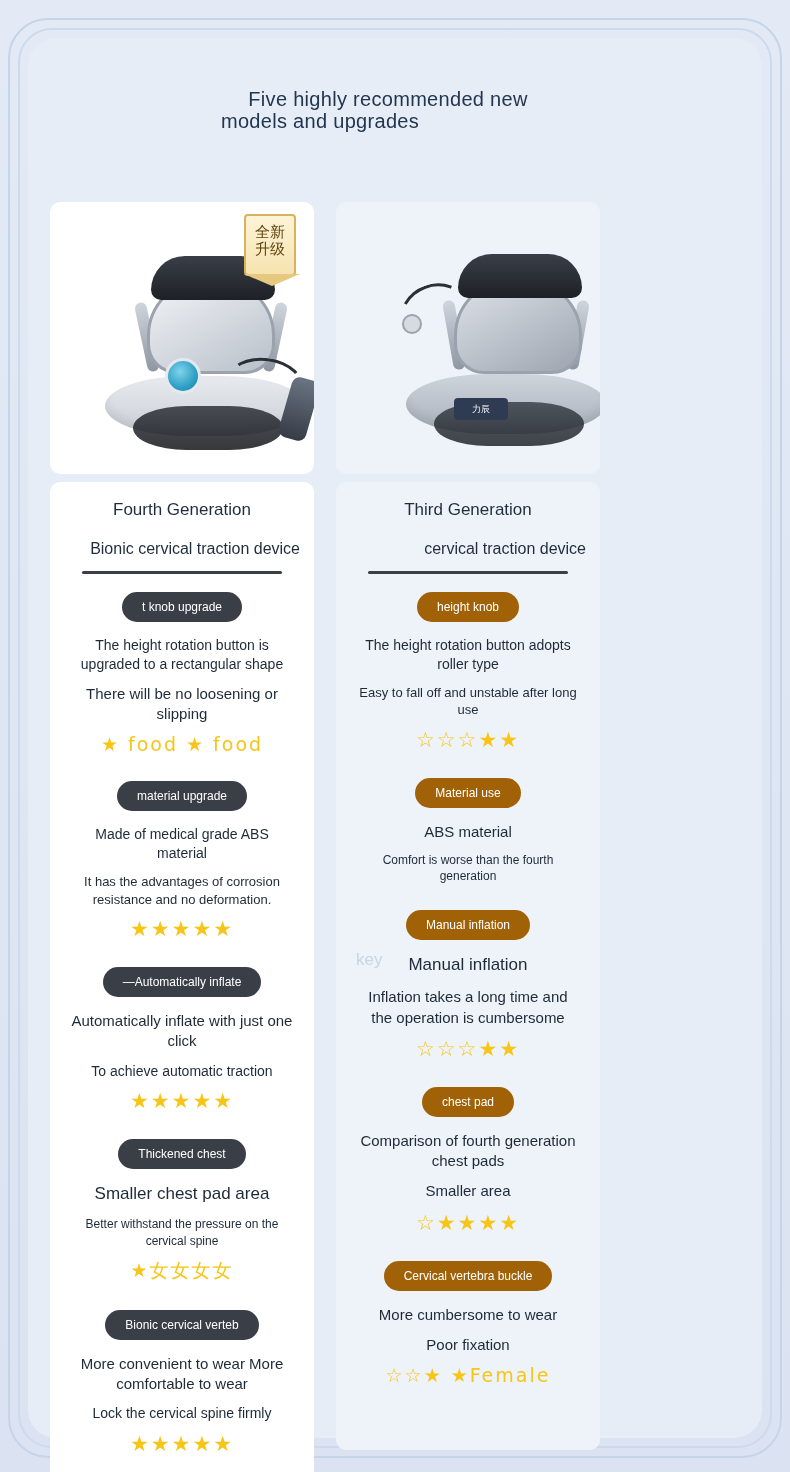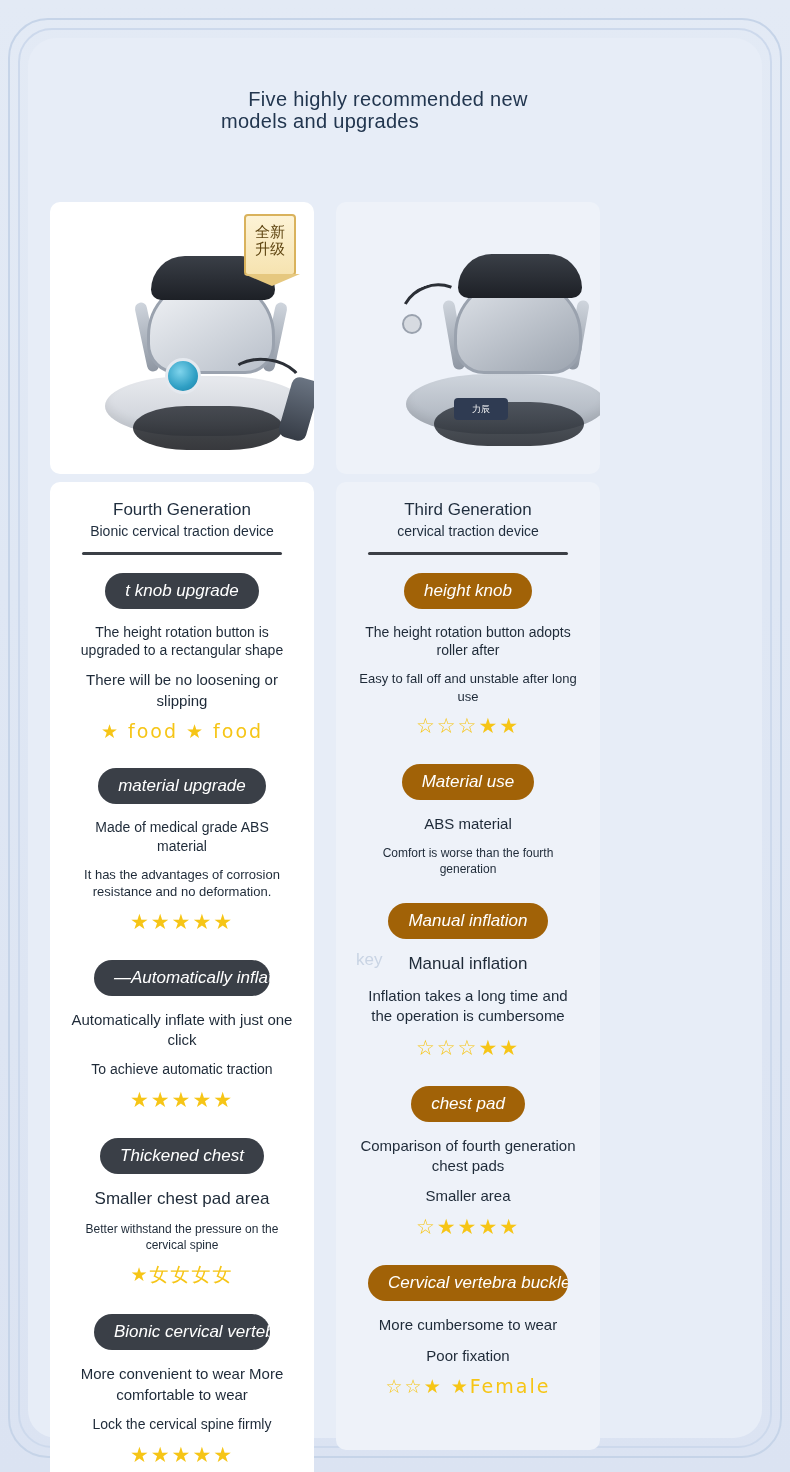--- a/index.html
+++ b/index.html
@@ -147,39 +147,38 @@
     min-height: 968px;
   }
   .card.right { background: #eef2f9; }
 
   .gen-title {
     text-align: center;
     color: #1f2d3d;
     line-height: 1.18;
   }
   .gen-title .g1 { font-size: 17px; display:block;}
-  .gen-title .g2 { font-size: 14px; display:block; margin-top:3px;}
+  .gen-title .g2 { font-size: 16px; display:block; margin-top:20px;text-align:right;}
   .rule {
     height: 3px; background: #3b3f46; border-radius:2px;
     margin: 12px 18px 18px;
   }
 
   .block { margin-bottom: 26px; text-align:center; }
 
   .pill {
     display:inline-block;
     padding: 8px 20px;
     border-radius: 20px;
     color: #fff;
-    font-size: 17px;
+    font-size: 12px;
     white-space: nowrap;
     overflow: hidden;
     max-width: 176px;
     text-overflow: clip;
-    font-style: italic;
   }
   .pill.dark { background: #3a3f47; }
   .pill.grey { background: #a16207; }
   .pill.wide { max-width: 200px; }
 
   .ln {
     margin: 10px 6px 0;
     color: #1e2a38;
     line-height: 1.35;
   }
@@ -299,21 +298,21 @@
 
       <div class="card right">
         <div class="gen-title">
           <span class="g1">Third Generation</span>
           <span class="g2">cervical traction device</span>
         </div>
         <div class="rule"></div>
 
         <div class="block">
           <span class="pill grey">height knob</span>
-          <div class="ln s14">The height rotation button adopts roller after</div>
+          <div class="ln s14">The height rotation button adopts roller type</div>
           <div class="ln s13">Easy to fall off and unstable after long use</div>
           <div class="stars">☆☆☆★★</div>
         </div>
 
         <div class="block">
           <span class="pill grey">Material use</span>
           <div class="ln s15">ABS material</div>
           <div class="ln s12">Comfort is worse than the fourth generation</div>
         </div>
 

